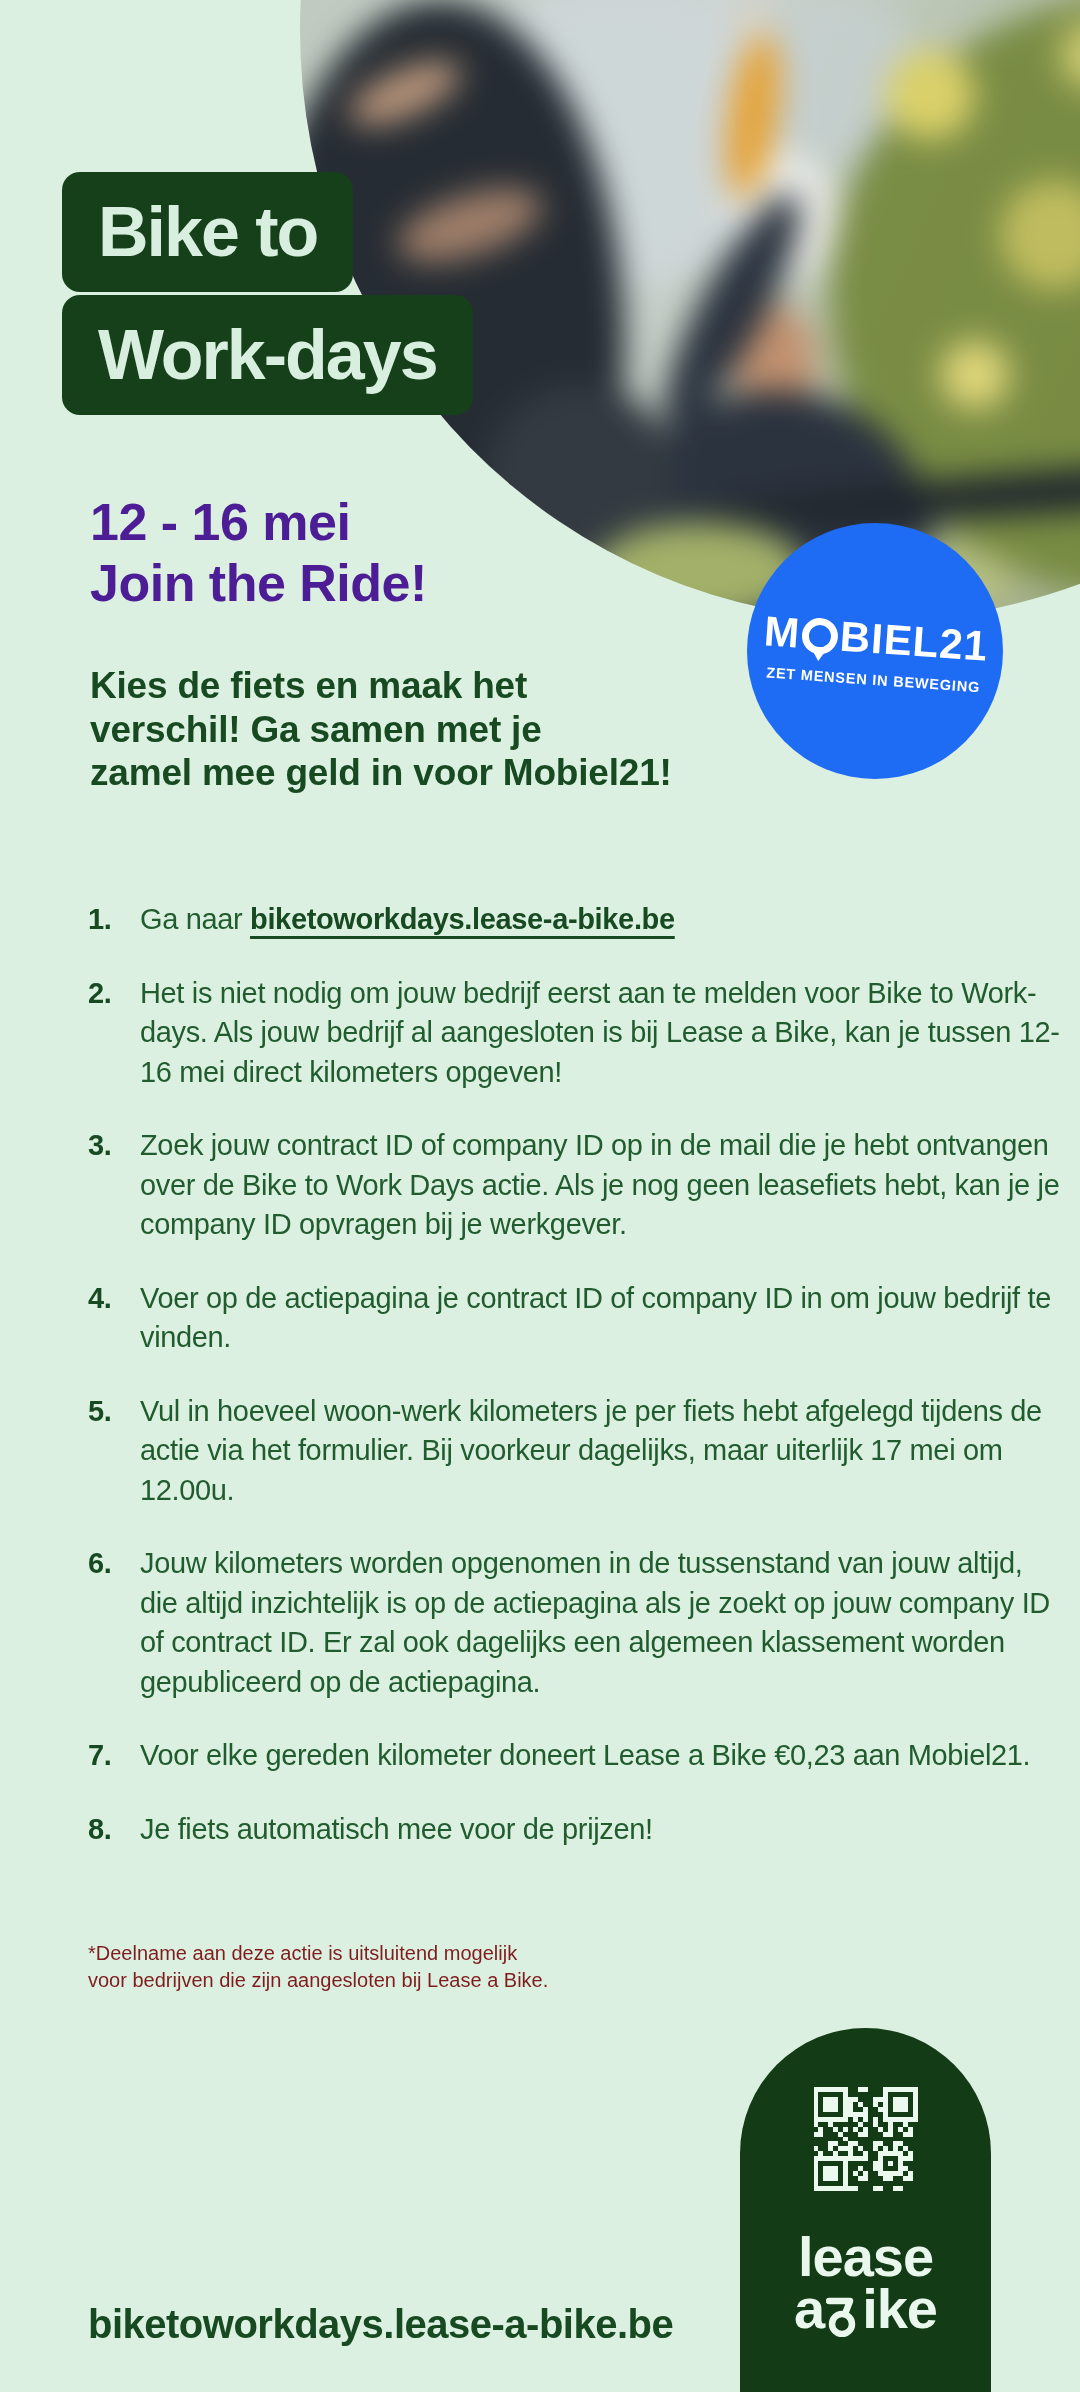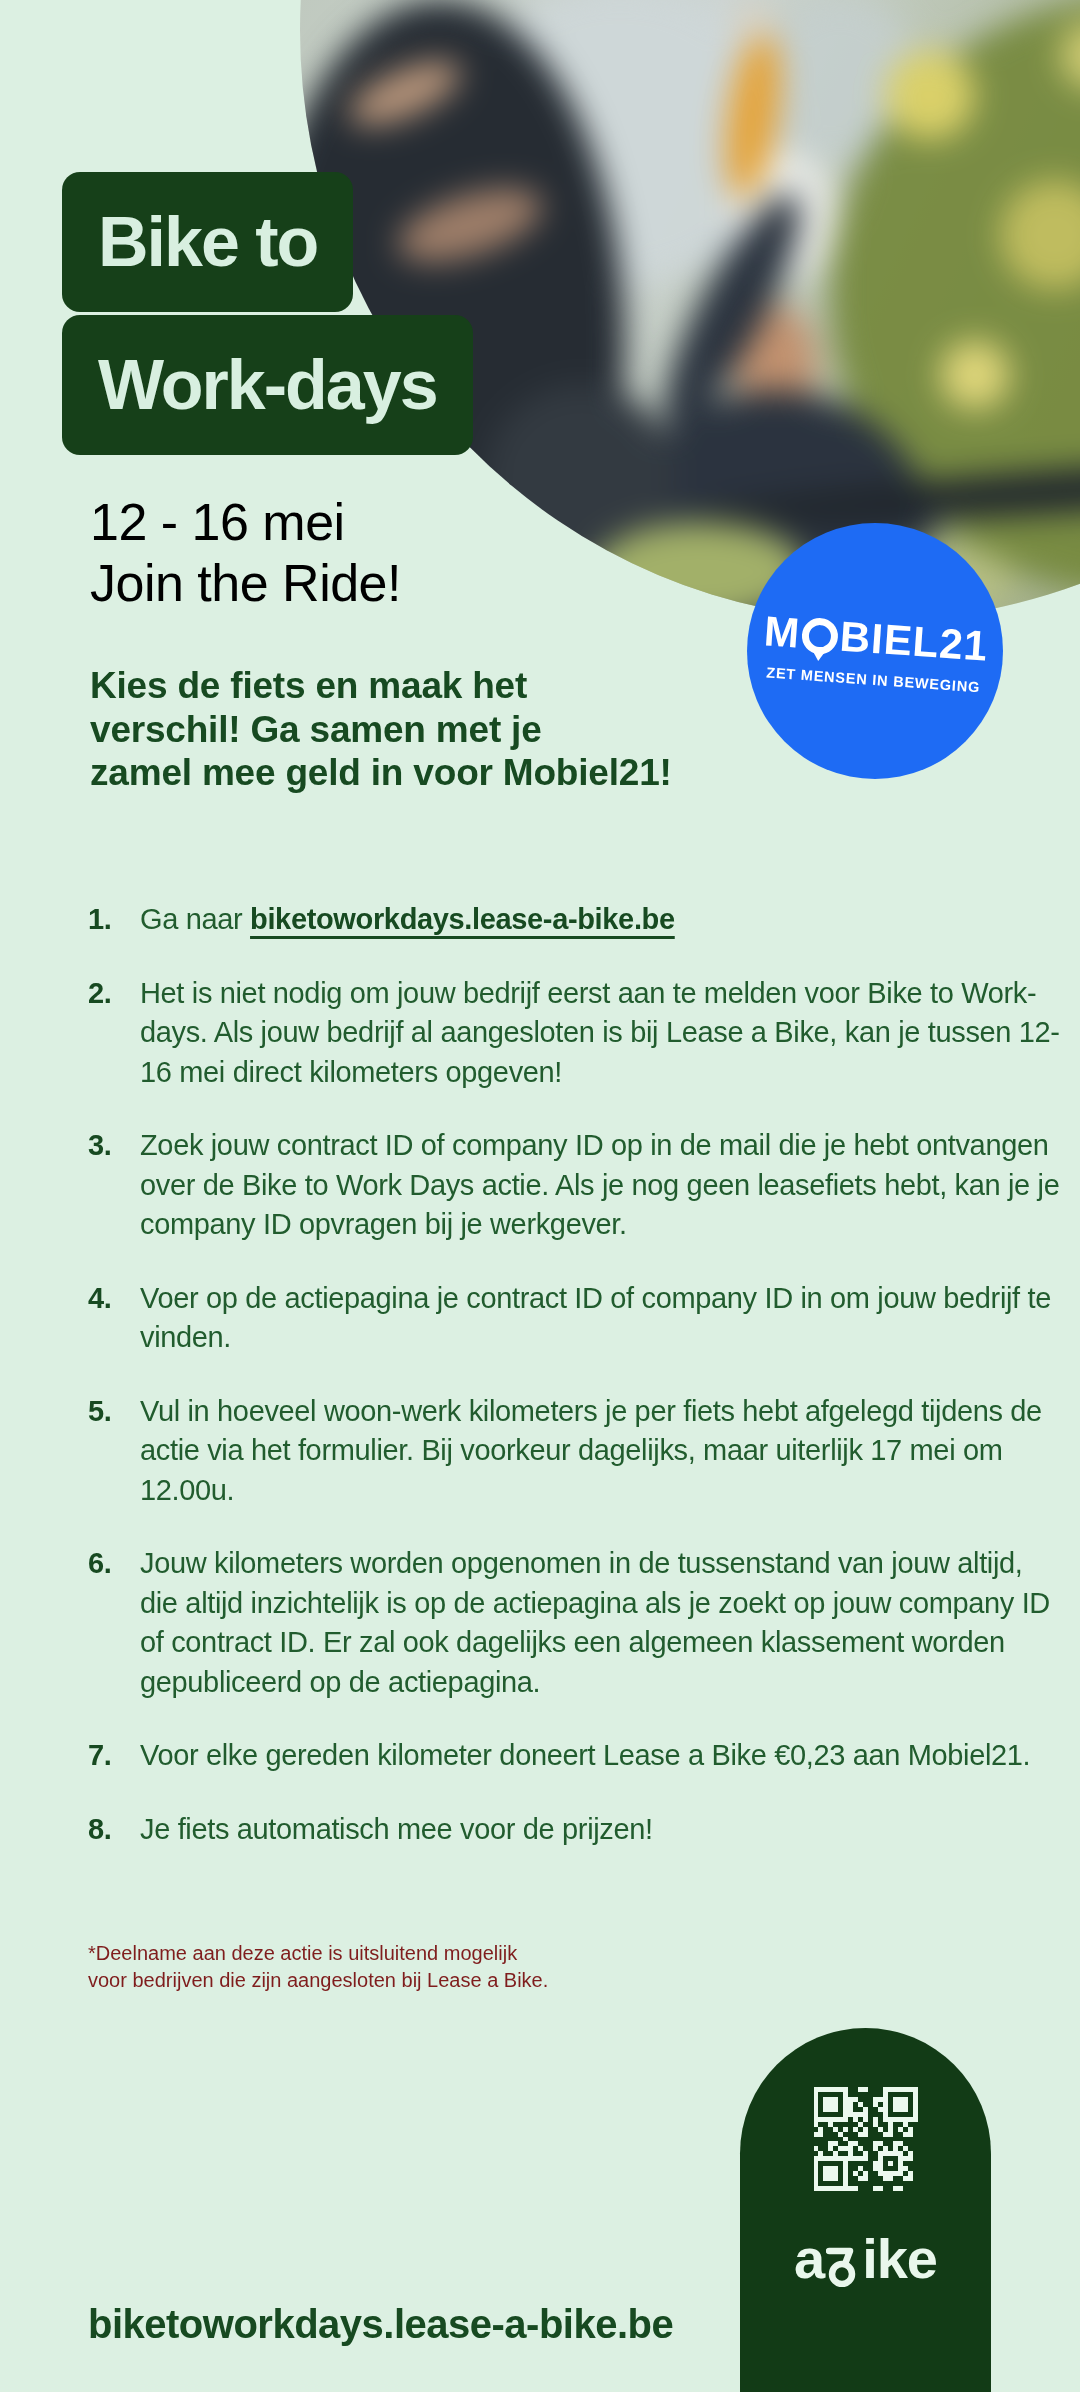--- a/index.html
+++ b/index.html
@@ -31,37 +31,37 @@
   .b-cap{left:434px;top:560px;width:38px;height:42px;background:#d8d3c6;}
   .b-bar{left:395px;top:1030px;width:740px;height:42px;background:#20262c;transform:rotate(-4deg);border-radius:21px;}
   .b-hand{left:185px;top:945px;width:190px;height:180px;background:#333a41;transform:rotate(-15deg);}
   .b-grass{left:295px;top:1082px;width:210px;height:100px;background:#a2b06c;}
   .b-path{left:565px;top:1105px;width:150px;height:70px;background:#b9c083;opacity:.8;}
 
   
   .title{position:absolute;left:62px;top:172px;display:flex;flex-direction:column;
          align-items:flex-start;gap:3px;z-index:5;}
   .tbox{background:#164019;color:#d8efe0;font-weight:bold;font-size:70px;height:108px;
-        line-height:108px;padding:16px 36px;border-radius:18px;letter-spacing:-2px;white-space:nowrap;}
+        line-height:108px;padding:6px 36px;border-radius:18px;letter-spacing:-2px;white-space:nowrap;}
 
   
   .m21{position:absolute;left:747px;top:523px;width:256px;height:256px;border-radius:50%;
        background:#1e6bf4;z-index:6;display:flex;align-items:center;justify-content:center;}
   .m21-rot{transform:rotate(4deg);text-align:center;color:#ffffff;}
   .m21-name{font-weight:bold;font-size:42px;letter-spacing:1px;white-space:nowrap;
             display:flex;align-items:center;justify-content:center;}
   .pin{display:inline-block;width:22px;height:22px;border:7px solid #fff;border-radius:50%;
        position:relative;top:1px;margin:0 2px;}
   .pin::after{content:"";position:absolute;left:50%;transform:translateX(-50%);bottom:-14px;
        border:7px solid transparent;border-top:11px solid #fff;border-bottom-width:0;}
   .m21-tag{font-size:14.5px;font-weight:bold;letter-spacing:.8px;margin-top:9px;white-space:nowrap;}
 
   
-  .heading{position:absolute;left:90px;top:492px;z-index:4;font-weight:normal;font-size:52px;
-           line-height:61px;color:#000000;letter-spacing:-.5px;}
+  .heading{position:absolute;left:90px;top:492px;z-index:4;font-weight:bold;font-size:52px;
+           line-height:61px;color:#4c1d95;letter-spacing:-.5px;}
   .heading span{display:block;}
   .intro{position:absolute;left:90px;top:664px;z-index:4;font-weight:bold;font-size:37px;
          line-height:43.5px;color:#174a21;letter-spacing:-.2px;}
   .intro span{display:block;}
 
   .steps{position:absolute;left:88px;top:900px;width:975px;margin:0;padding:0;
          list-style:none;z-index:4;color:#215c2e;font-size:29px;line-height:39.5px;
          letter-spacing:-.35px;}
   .steps li{position:relative;padding-left:52px;margin-bottom:34px;}
   .steps .num{position:absolute;left:0;top:0;font-weight:bold;color:#174a21;}
@@ -625,20 +625,21 @@
         <i class="on"></i>
         <i></i>
         <i></i>
         <i class="on"></i>
         <i class="on"></i>
         <i></i>
         <i></i>
         <i></i>
       </div>
     <div class="lab">
+      <div>lease</div>
       <div class="lab-l2">
         <span>a</span>
         <svg class="bikeglyph" viewBox="0 0 34 44">
           <circle cx="16" cy="31" r="10" fill="none" stroke="#e9f7ec" stroke-width="6.5"></circle>
           <path d="M3 8 H24 L19 21" fill="none" stroke="#e9f7ec" stroke-width="6.5" stroke-linecap="round" stroke-linejoin="round"></path>
         </svg>
         <span>ike</span>
       </div>
     </div>
   </div>

